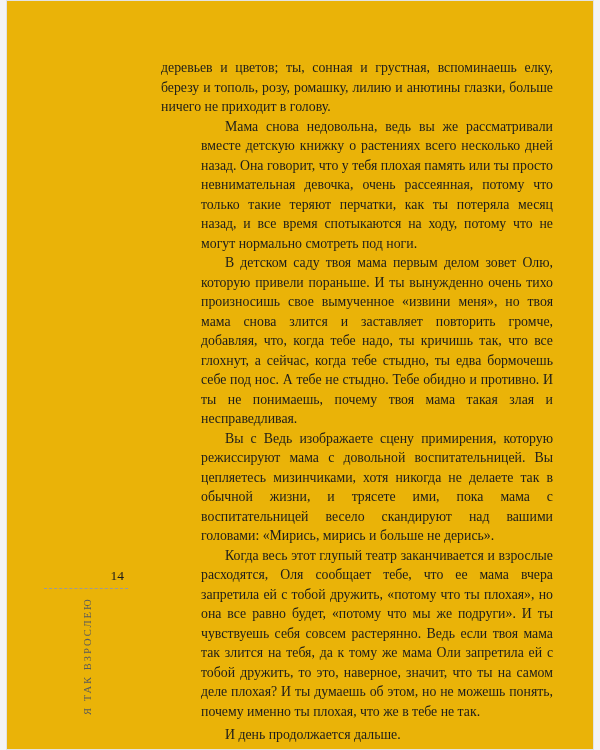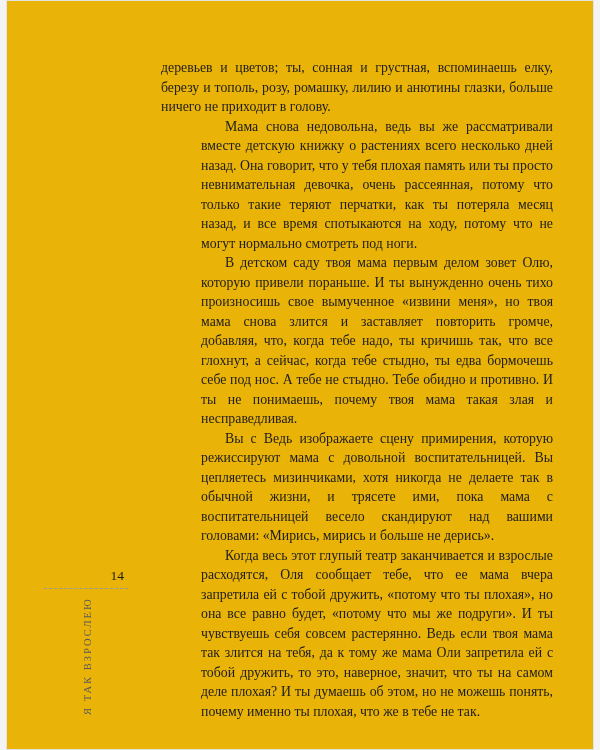--- a/index.html
+++ b/index.html
@@ -77,20 +77,21 @@
 <body>
 
 <div class="page">
 
   <div class="text-block">
     <p>деревьев и цветов; ты, сонная и грустная, вспоминаешь елку, березу и тополь, розу, ромашку, лилию и анютины глазки, больше ничего не приходит в голову.</p>
     <p class="indent">Мама снова недовольна, ведь вы же рассматривали вместе детскую книжку о растениях всего несколько дней назад. Она говорит, что у тебя плохая память или ты просто невнимательная девочка, очень рассеянная, потому что только такие теряют перчатки, как ты потеряла месяц назад, и все время спотыкаются на ходу, потому что не могут нормально смотреть под ноги.</p>
     <p class="indent">В детском саду твоя мама первым делом зовет Олю, которую привели пораньше. И ты вынужденно очень тихо произносишь свое вымученное «извини меня», но твоя мама снова злится и заставляет повторить громче, добавляя, что, когда тебе надо, ты кричишь так, что все глохнут, а сейчас, когда тебе стыдно, ты едва бормочешь себе под нос. А тебе не стыдно. Тебе обидно и противно. И ты не понимаешь, почему твоя мама такая злая и несправедливая.</p>
     <p class="indent">Вы с Ведь изображаете сцену примирения, которую режиссируют мама с довольной воспитательницей. Вы цепляетесь мизинчиками, хотя никогда не делаете так в обычной жизни, и трясете ими, пока мама с воспитательницей весело скандируют над вашими головами: «Мирись, мирись и больше не дерись».</p>
     <p class="indent">Когда весь этот глупый театр заканчивается и взрослые расходятся, Оля сообщает тебе, что ее мама вчера запретила ей с тобой дружить, «потому что ты плохая», но она все равно будет, «потому что мы же подруги». И ты чувствуешь себя совсем растерянно. Ведь если твоя мама так злится на тебя, да к тому же мама Оли запретила ей с тобой дружить, то это, наверное, значит, что ты на самом деле плохая? И ты думаешь об этом, но не можешь понять, почему именно ты плохая, что же в тебе не так.</p>
+    <p class="indent space-before">И день продолжается дальше.</p>
   </div>
 
   <div class="page-number-block">
     <div class="page-number">14</div>
     <div class="dashed-divider"></div>
   </div>
 
   <div class="spine-title">Я ТАК ВЗРОСЛЕЮ</div>
 
 </div>

